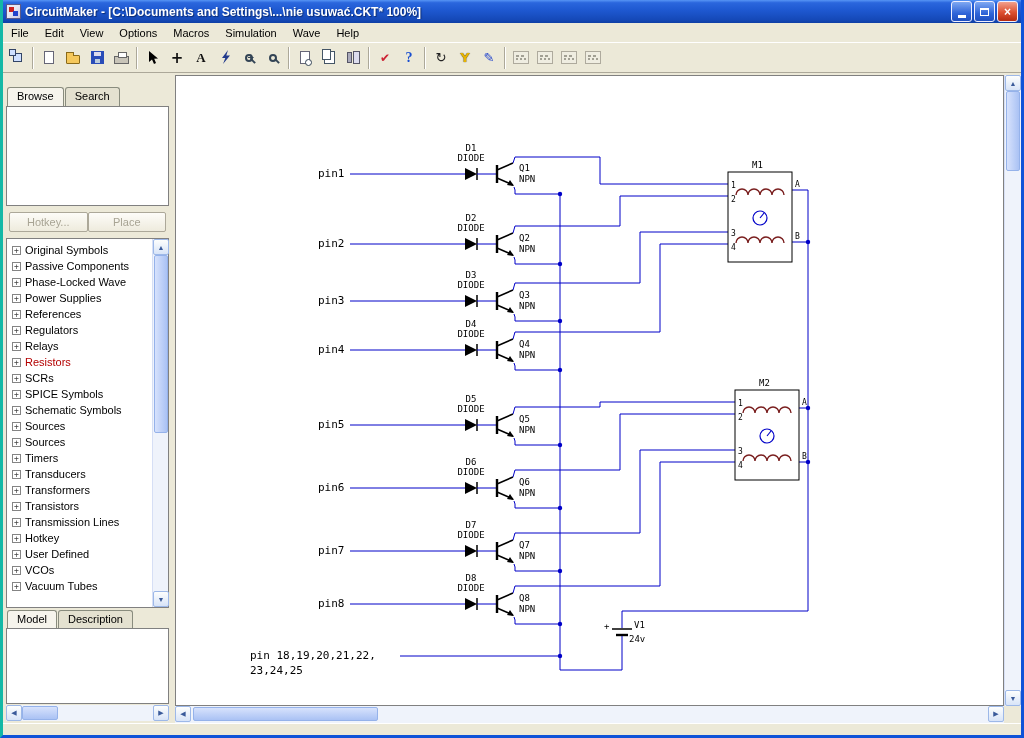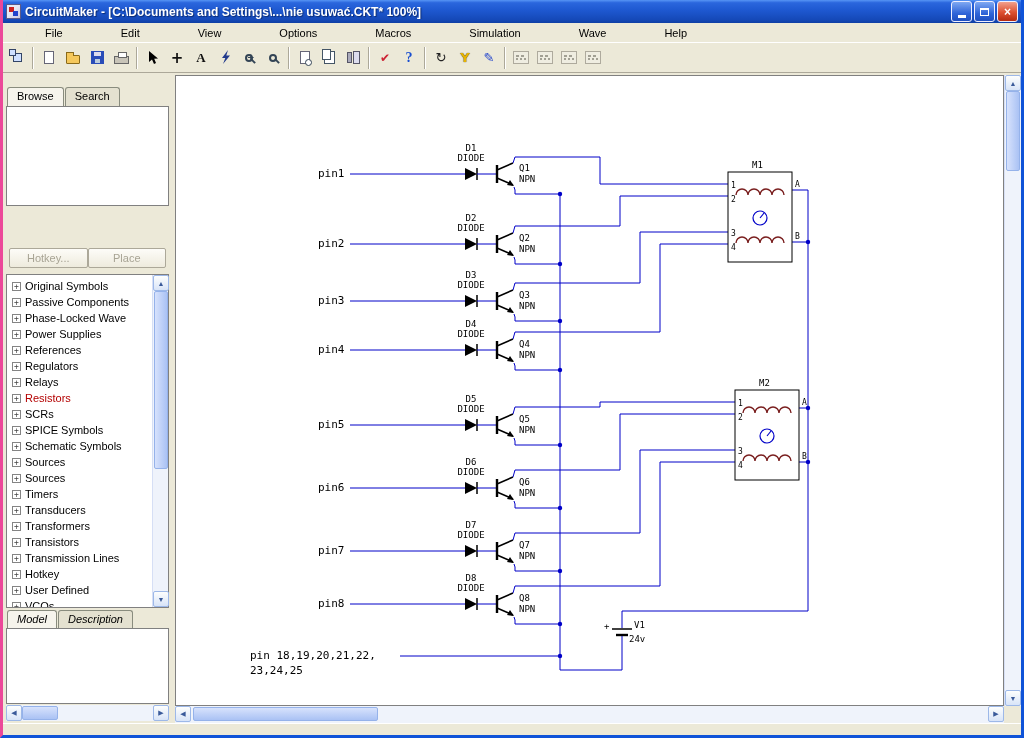--- a/index.html
+++ b/index.html
@@ -1,39 +1,39 @@
 <!DOCTYPE html>
 <html><head>
 <meta charset="utf-8">
 <style>
   html,body{margin:0;padding:0;width:1024px;height:738px;overflow:hidden;
     font-family:"Liberation Sans",sans-serif;background:#ece9d8;}
   *{box-sizing:border-box;}
   .window{width:1024px;height:738px;display:flex;flex-direction:column;
-    border-left:3px solid #ec4899;border-right:3px solid #0f53d8;border-bottom:3px solid #0f53d8;background:#ece9d8;}
+    border-left:3px solid #14b8a6;border-right:3px solid #0f53d8;border-bottom:3px solid #0f53d8;background:#ece9d8;}
   
   .titlebar{height:23px;flex:0 0 23px;display:flex;align-items:center;gap:4px;padding:0 3px;
     background:linear-gradient(180deg,#5795f5 0%,#2a66dd 12%,#1e58d0 45%,#1549b8 85%,#0f3fa4 100%);}
   .app-icon{width:15px;height:15px;flex:0 0 15px;background:linear-gradient(135deg,#e8e8f4 45%,#c9c9e0);
     border:1px solid #5a5a8a;position:relative;}
   .app-icon::before{content:"";position:absolute;left:2px;top:2px;width:5px;height:5px;background:#cc2222;}
   .app-icon::after{content:"";position:absolute;right:2px;bottom:2px;width:5px;height:5px;background:#2244cc;}
   .title-text{color:#fff;font-weight:bold;font-size:12px;text-shadow:1px 1px 1px #0a2a70;
     white-space:nowrap;overflow:hidden;flex:1;}
   .win-btns{display:flex;gap:2px;}
   .wbtn{width:21px;height:21px;border-radius:3px;border:1px solid #eef;display:flex;align-items:center;
     justify-content:center;color:#fff;font:bold 12px "Liberation Sans",sans-serif;
     background:linear-gradient(180deg,#7fa8f2,#2f64d8 60%,#1e4fc0);}
   .wbtn.close{background:linear-gradient(180deg,#f2a08c,#dd5030 55%,#b52a10);}
   .minbar{width:8px;height:3px;background:#fff;margin-top:9px;}
   .restbox{width:9px;height:8px;border:1px solid #fff;border-top:2px solid #fff;}
   
   .menubar{height:20px;flex:0 0 20px;display:flex;align-items:center;background:#ece9d8;font-size:11px;
     border-bottom:1px solid #fff;}
-  .menu-item{padding:3px 16px;color:#000;margin-left:26px;}
+  .menu-item{padding:3px 8px;color:#000;}
   
   .toolbar{height:30px;flex:0 0 30px;display:flex;align-items:center;background:#ece9d8;padding-left:2px;
     border-bottom:1px solid #aca899;}
   .tbtn{width:24px;height:24px;display:flex;align-items:center;justify-content:center;border:1px solid transparent;
     font-family:"DejaVu Sans",sans-serif;}
   .tsep{width:0;height:22px;border-left:1px solid #aca899;border-right:1px solid #fff;margin:0 3px;}
   .g-plus{font:bold 15px "DejaVu Sans",sans-serif;color:#111;}
   .g-A{font:bold 13px "Liberation Serif",serif;color:#111;}
   .g-help{font:bold 14px "Liberation Serif",serif;color:#1a4fd0;}
   .g-rot{font:13px "DejaVu Sans",sans-serif;color:#222;}
@@ -66,30 +66,30 @@
   .disabled{opacity:.75;}
   
   .main{flex:1;display:flex;min-height:0;}
   
   .sidebar{width:170px;flex:0 0 170px;display:flex;flex-direction:column;padding:2px 3px 2px 2px;}
   .side-tabs{display:flex;padding-left:2px;height:19px;flex:0 0 19px;margin-top:12px;}
   .tab{font-size:11px;padding:2px 9px 0;border:1px solid #898c7e;border-bottom:none;border-radius:3px 3px 0 0;
     background:#e4e1d0;color:#000;margin-right:1px;}
   .tab.active{background:#f6f4ec;position:relative;z-index:2;}
   .preview-box{height:100px;flex:0 0 100px;background:#fff;border:1px solid #808080;margin:0 1px;}
-  .btn-row{display:flex;padding:6px 4px 4px;flex:0 0 30px;margin-top:36px;}
+  .btn-row{display:flex;padding:6px 4px 4px;flex:0 0 30px;}
   .xpbtn{flex:1;height:20px;border:1px solid #aca899;border-radius:2px;background:linear-gradient(180deg,#fdfcf8,#eeebdd);
     color:#a8a494;font-size:11px;text-align:center;line-height:18px;}
   .tree-wrap{flex:1;display:flex;border:1px solid #808080;background:#fff;margin:2px 1px;min-height:0;}
   .tree{flex:1;padding:3px 0 0 2px;font-size:11px;overflow:hidden;}
   .titem{display:flex;align-items:center;height:16px;padding-left:3px;white-space:nowrap;color:#000;}
   .plus{width:9px;height:9px;flex:0 0 9px;border:1px solid #848484;background:#fff;
     font:8px/8px "DejaVu Sans Mono",monospace;text-align:center;margin-right:4px;color:#444;}
   .titem.selected .lbl{color:#b40000;}
-  .side-tabs2{display:flex;padding-left:2px;height:18px;flex:0 0 18px;font-style:italic;}
+  .side-tabs2{display:flex;padding-left:2px;height:18px;flex:0 0 18px;}
   .model-box{height:76px;flex:0 0 76px;background:#fff;border:1px solid #808080;margin:0 1px;}
   
   .vscroll{width:16px;flex:0 0 16px;background:#eff3fb;display:flex;flex-direction:column;border-left:1px solid #d6dff5;}
   .hscroll{height:16px;background:#eff3fb;display:flex;align-items:stretch;}
   .sbbtn{width:16px;height:16px;flex:0 0 16px;background:linear-gradient(180deg,#fdfefd,#d8e4f8);
     border:1px solid #9db8e8;border-radius:2px;color:#3a5a9a;font-size:7px;display:flex;align-items:center;justify-content:center;}
   .thumbv{width:14px;margin:0 1px;background:linear-gradient(90deg,#d7e2fc,#aac2f4);border:1px solid #95b2ea;border-radius:2px;}
   .thumbh{height:14px;margin:1px 0;background:linear-gradient(180deg,#d7e2fc,#aac2f4);border:1px solid #95b2ea;border-radius:2px;}
   .sbtrack{flex:1;}
   .side-hscroll{height:16px;flex:0 0 16px;margin:1px 1px 0;}

